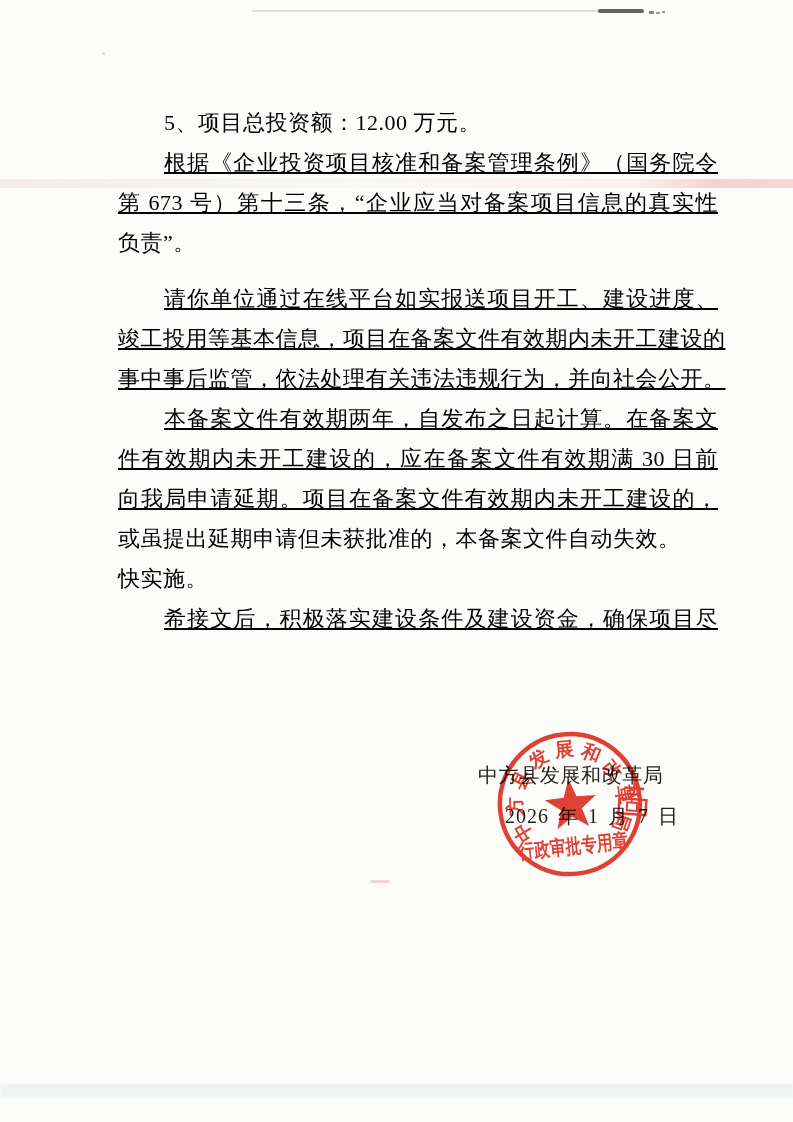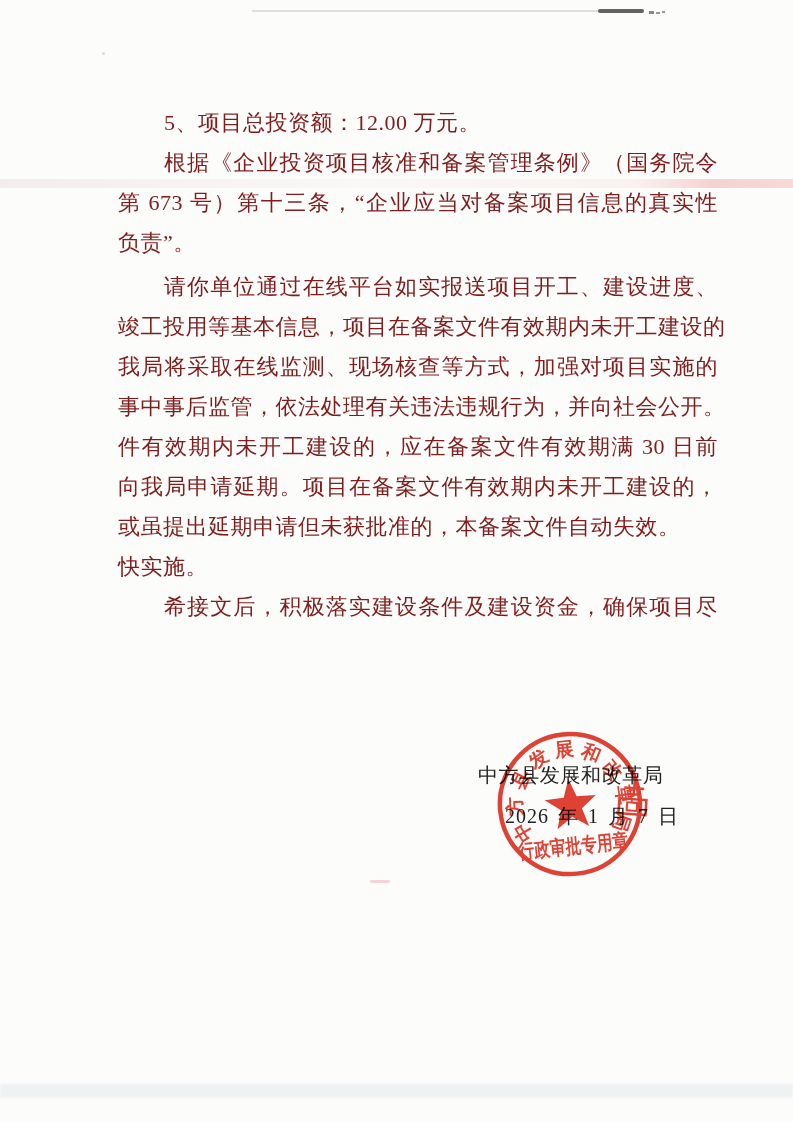--- a/index.html
+++ b/index.html
@@ -16,28 +16,29 @@
   .doc-lines{
     position:absolute;
     left:118px;top:103px;width:600px;
   }
   .doc-lines .line{
     height:40px;
     line-height:40px;
     font-size:22px;
     letter-spacing:.5px;
     white-space:nowrap;
-    color:#7f1d1d;
+    color:#000000;
   }
   .doc-lines .line.justify{
     text-align:justify;
     text-align-last:justify;
+    text-decoration:underline;
   }
   .doc-lines .line.indent{padding-left:46px;}
-  .doc-lines .line:nth-child(5){margin-top:4px;}
+  .doc-lines .line:nth-child(5){margin-top:16px;}
   
   .sig-agency{
     position:absolute;left:478px;top:762px;
     font-size:20px;letter-spacing:.6px;color:#232220;
     white-space:nowrap;z-index:3;
   }
   .sig-date{
     position:absolute;left:505px;top:803px;
     font-size:20px;letter-spacing:1px;word-spacing:3px;color:#232220;
     white-space:nowrap;z-index:3;
@@ -75,22 +76,22 @@
 
 <div class="page">
 
   <div class="doc-lines" id="doc-lines">
       <div class="line indent">5、项目总投资额：12.00 万元。</div>
       <div class="line justify indent">根据《企业投资项目核准和备案管理条例》（国务院令</div>
       <div class="line justify">第 673 号）第十三条，“企业应当对备案项目信息的真实性</div>
       <div class="line">负责”。</div>
       <div class="line justify indent">请你单位通过在线平台如实报送项目开工、建设进度、</div>
       <div class="line justify">竣工投用等基本信息，项目在备案文件有效期内未开工建设的</div>
-      <div class="line justify">我局将采取在线监测、现场核查等方式，加强对项目实施的</div>
       <div class="line justify">事中事后监管，依法处理有关违法违规行为，并向社会公开。</div>
+      <div class="line justify indent">本备案文件有效期两年，自发布之日起计算。在备案文</div>
       <div class="line justify">件有效期内未开工建设的，应在备案文件有效期满 30 日前</div>
       <div class="line justify">向我局申请延期。项目在备案文件有效期内未开工建设的，</div>
       <div class="line">或虽提出延期申请但未获批准的，本备案文件自动失效。</div>
       <div class="line">快实施。</div>
       <div class="line justify indent">希接文后，积极落实建设条件及建设资金，确保项目尽</div>
     </div>
 
   <div class="sig-agency">中方县发展和改革局</div>
   <div class="sig-date">2026 年 1 月 7 日</div>
 

